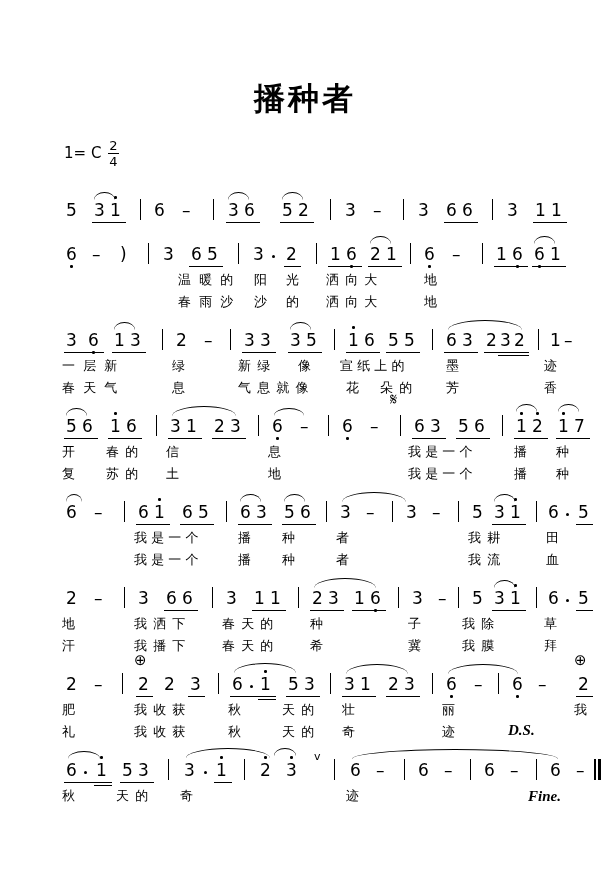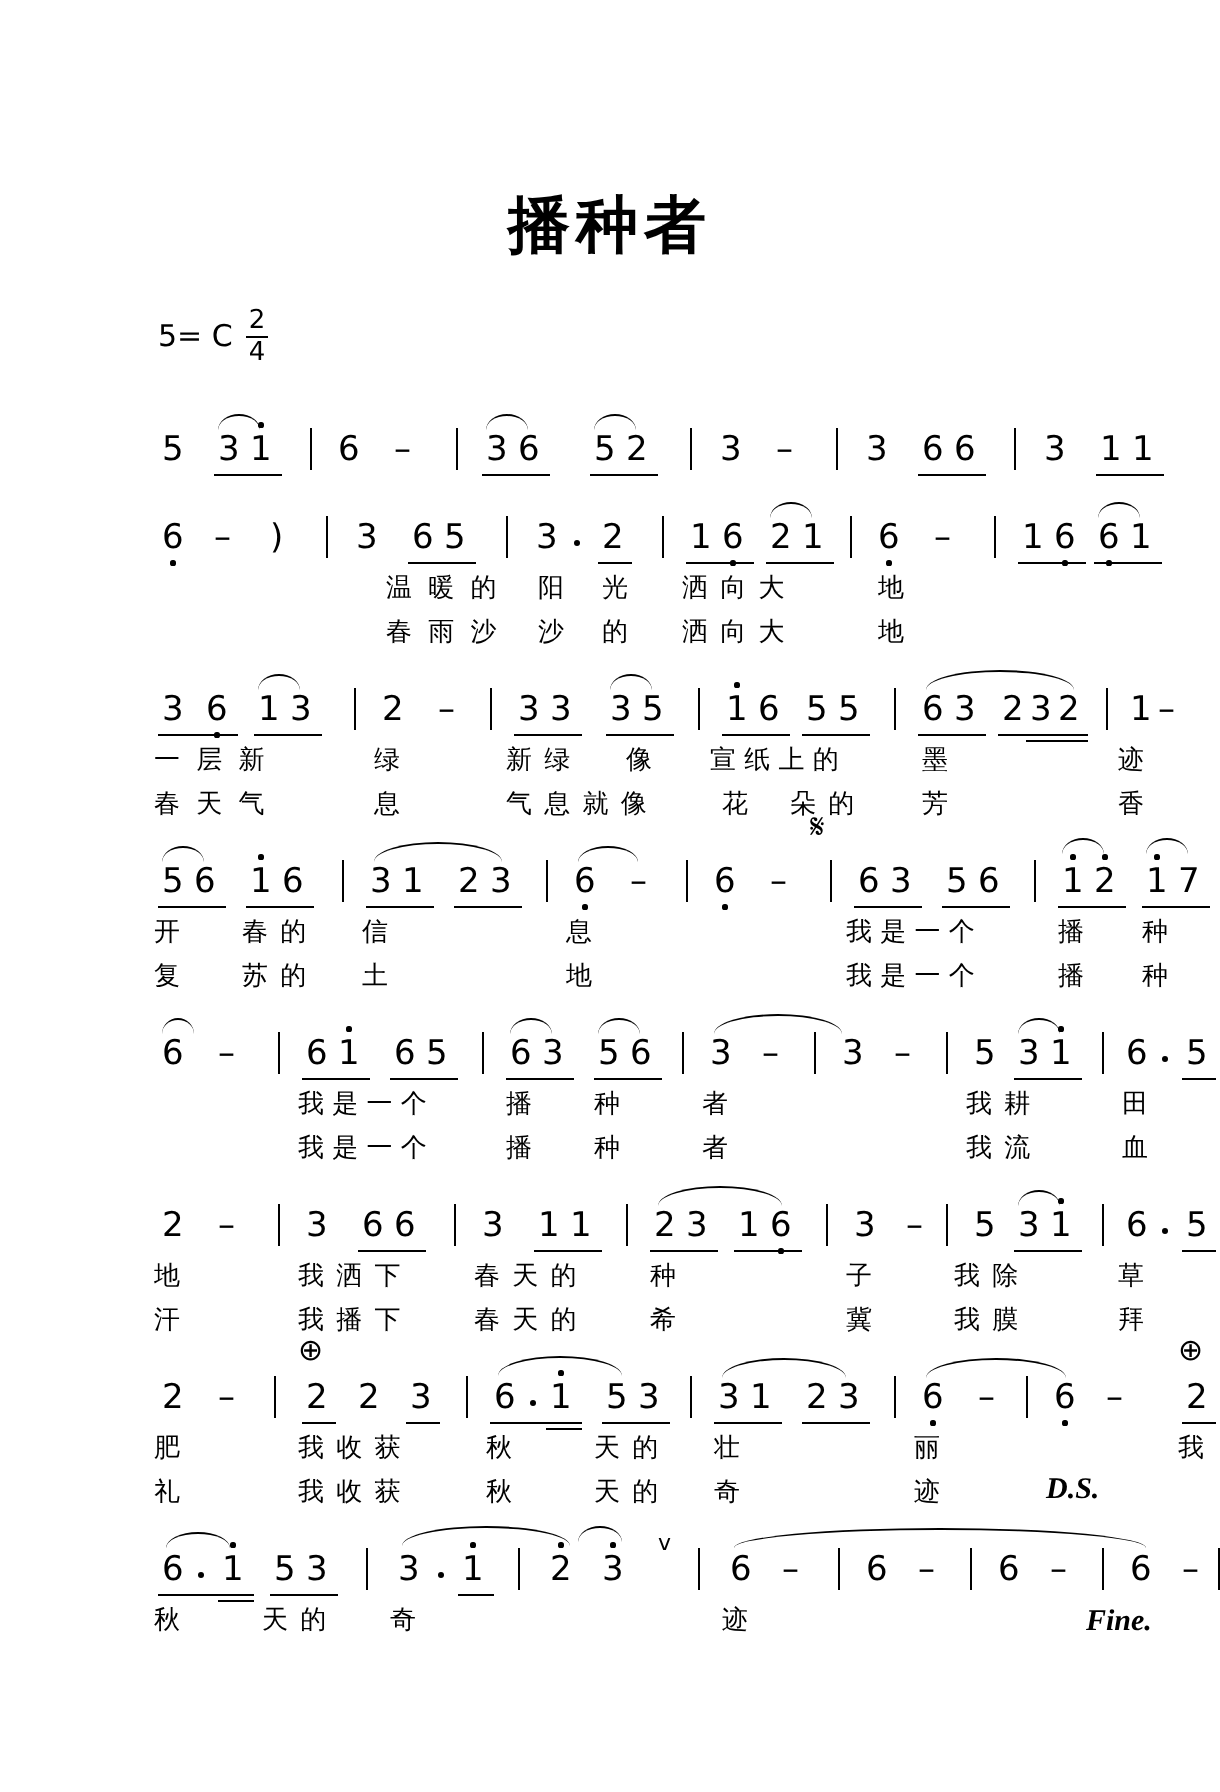--- a/index.html
+++ b/index.html
@@ -11,21 +11,21 @@
     font-family: "Liberation Serif", "DejaVu Serif", serif;
     color: #000;
     position: relative;
     overflow: hidden;
   }
   .sheet {
     position: relative;
     width: 610px;
     height: 896px;
     box-sizing: border-box;
-    padding: 15px;
+    padding: 0;
   }
 
   
   .title {
     text-align: center;
     font-family: "DejaVu Sans", "Liberation Sans", sans-serif;
     font-weight: bold;
     font-size: 31px;
     letter-spacing: 3px;
     margin: 0;
@@ -198,21 +198,21 @@
 </style>
 </head>
 <body>
 
 <div class="sheet">
 
   <div class="title">播种者</div>
 
   <div class="meta-row">
     <div class="keysig">
-      <span>5= C</span>
+      <span>1= C</span>
       <span class="frac">
         <span class="num">2</span>
         <span class="den">4</span>
       </span>
     </div>
   </div>
 
   <div class="system" style="height:44px;">
     <div class="notes-row" style="height:40px;">
       <span class="g" style="left:8px;">5</span>

